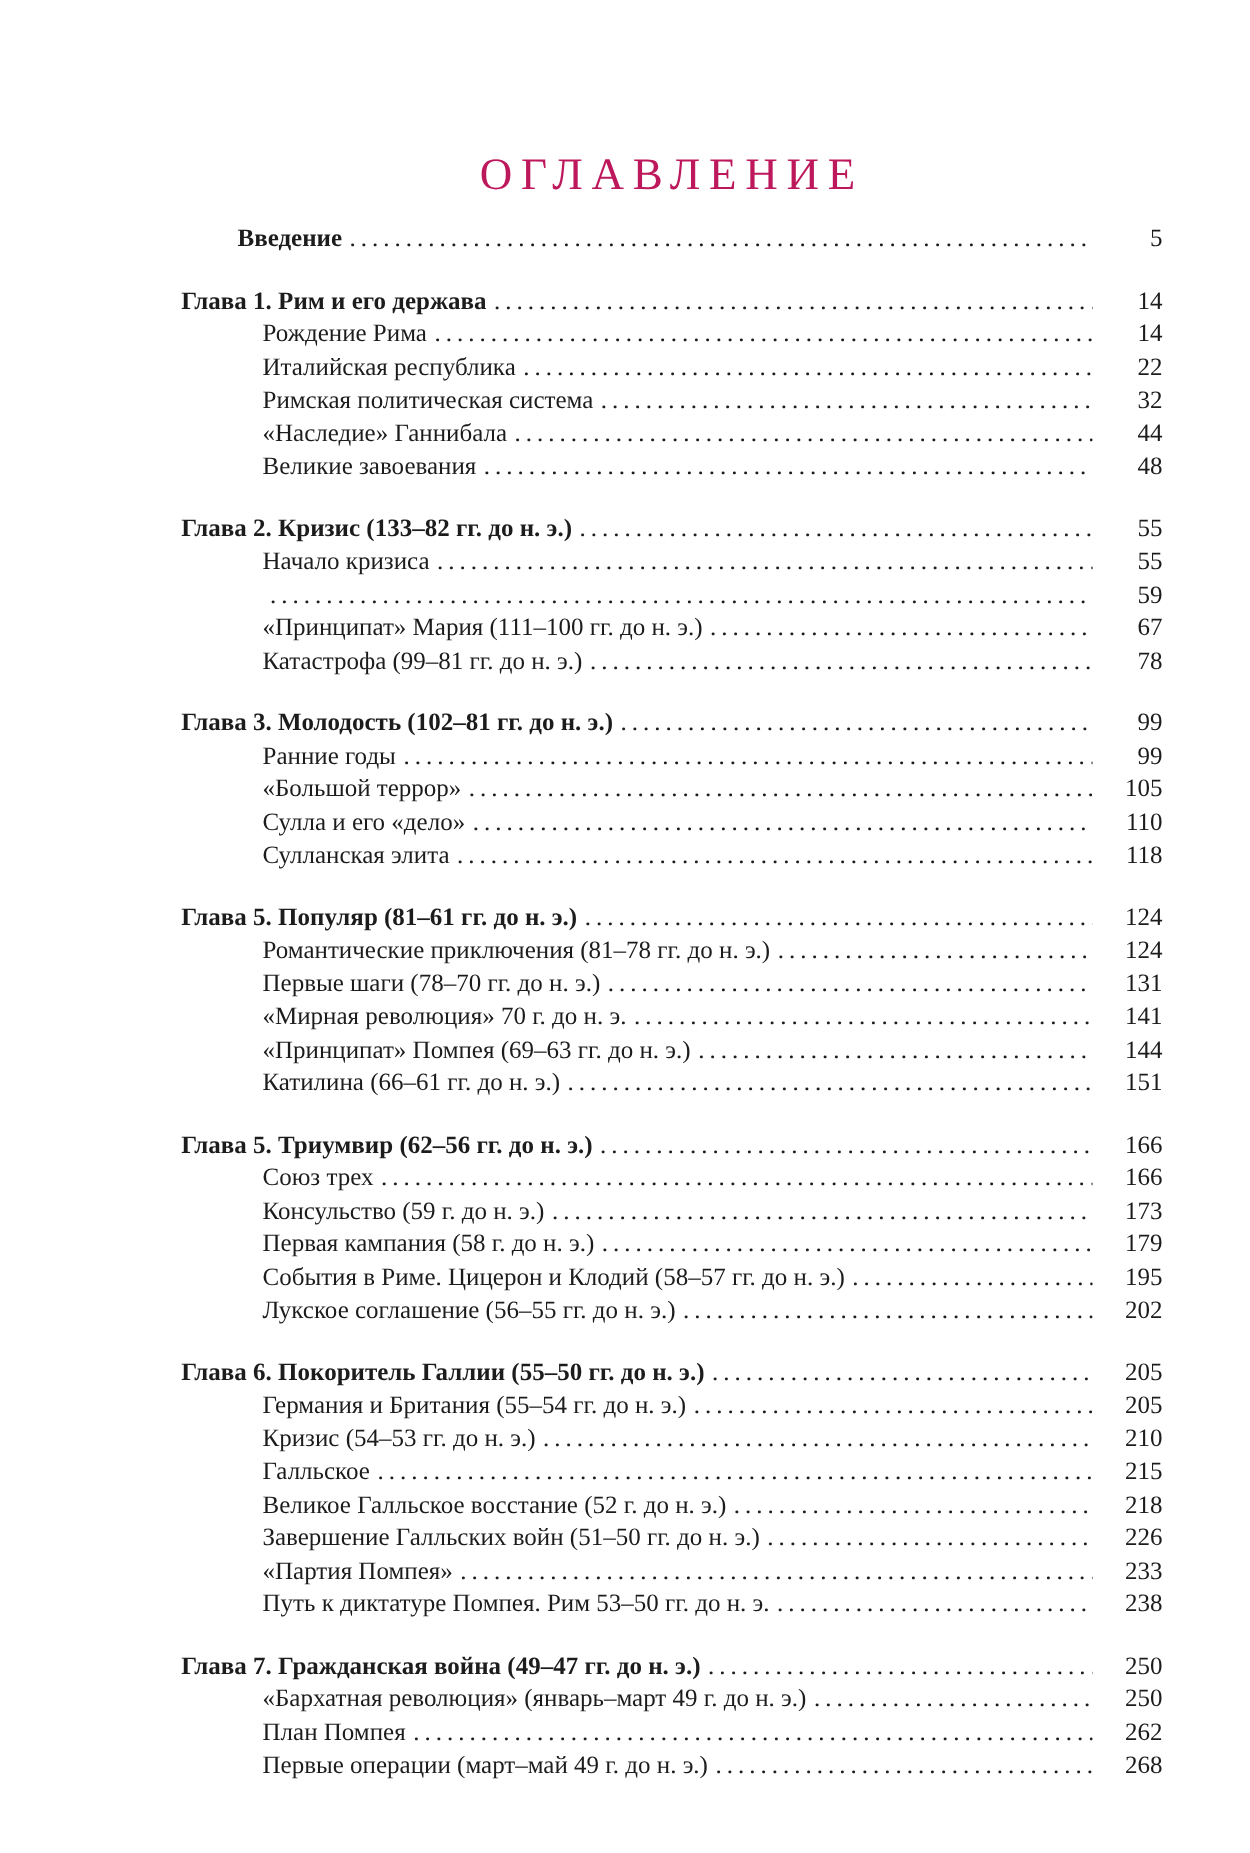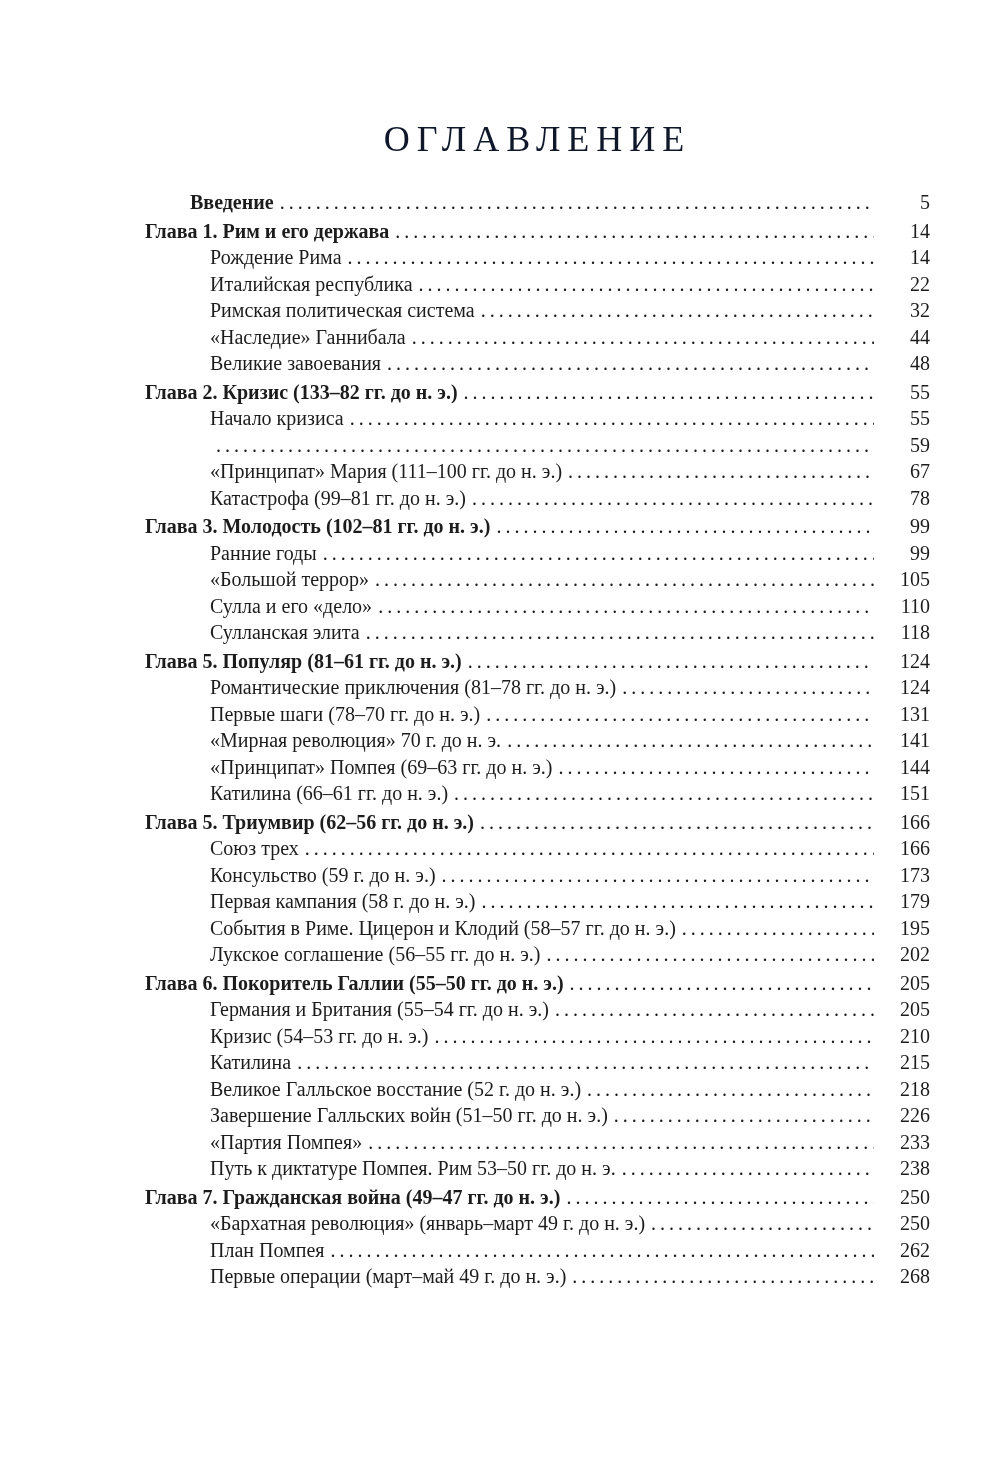--- a/index.html
+++ b/index.html
@@ -14,30 +14,30 @@
   .content {
     margin-left: 145px;
     width: 785px;
   }
   .title {
     text-align: center;
     font-size: 36px;
     font-weight: 400;
     letter-spacing: 7px;
     margin-top: 118px;
-    margin-bottom: 29px;
-    color: #0f172a;
+    margin-bottom: 18px;
+    color: #be185d;
   }
   .toc-row {
     display: flex;
     align-items: baseline;
     font-size: 20px;
     line-height: 26.5px;
   }
-  .toc-row.level0 { margin-top: 2px; }
+  .toc-row.level0 { margin-top: 23px; }
   .toc-row.level0:first-child { margin-top: 0; margin-left: 45px; }
   .toc-row.level0 .toc-label { font-weight: 700; }
   .toc-row.level1 { padding-left: 65px; align-items: center; }
   .toc-label { white-space: nowrap; }
   .toc-dots {
     flex: 1 1 auto;
     overflow: hidden;
     white-space: nowrap;
     margin-left: 6px;
     margin-right: 10px;
@@ -214,21 +214,21 @@
         <span class="toc-label">Германия и Британия (55–54 гг. до н. э.)</span>
         <span class="toc-dots"></span>
         <span class="toc-page">205</span>
       </div>
       <div class="toc-row level1">
         <span class="toc-label">Кризис (54–53 гг. до н. э.)</span>
         <span class="toc-dots"></span>
         <span class="toc-page">210</span>
       </div>
       <div class="toc-row level1">
-        <span class="toc-label">Катилина</span>
+        <span class="toc-label">Галльское</span>
         <span class="toc-dots"></span>
         <span class="toc-page">215</span>
       </div>
       <div class="toc-row level1">
         <span class="toc-label">Великое Галльское восстание (52 г. до н. э.)</span>
         <span class="toc-dots"></span>
         <span class="toc-page">218</span>
       </div>
       <div class="toc-row level1">
         <span class="toc-label">Завершение Галльских войн (51–50 гг. до н. э.)</span>

